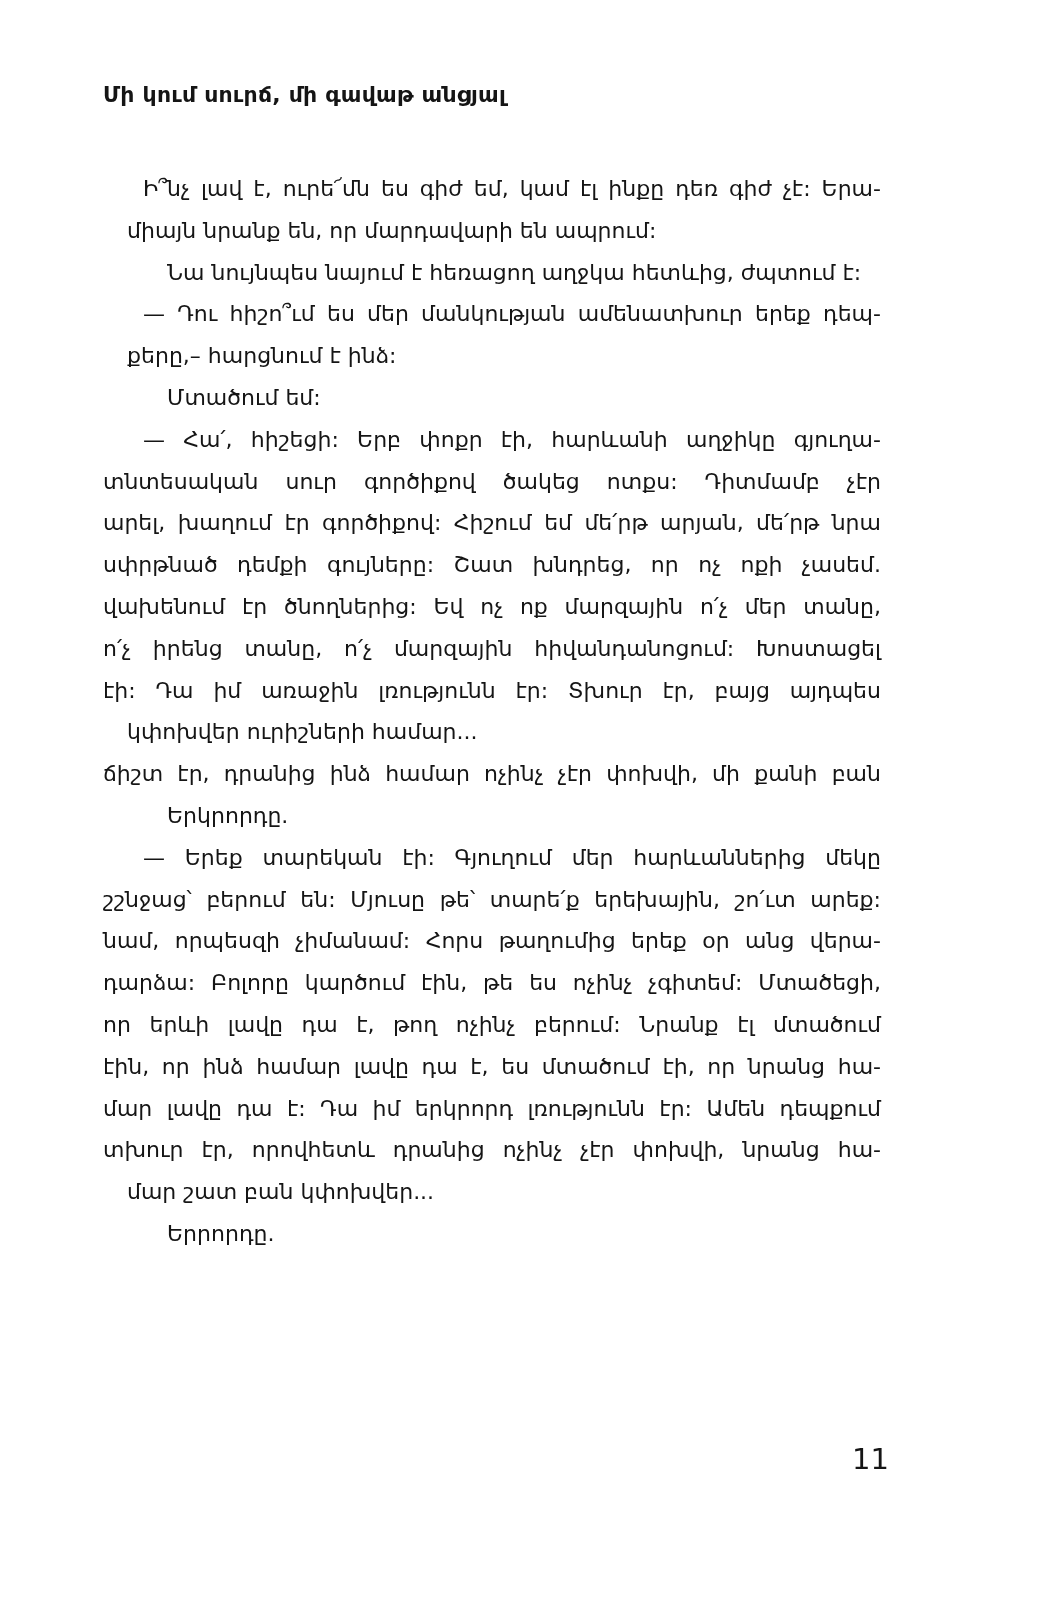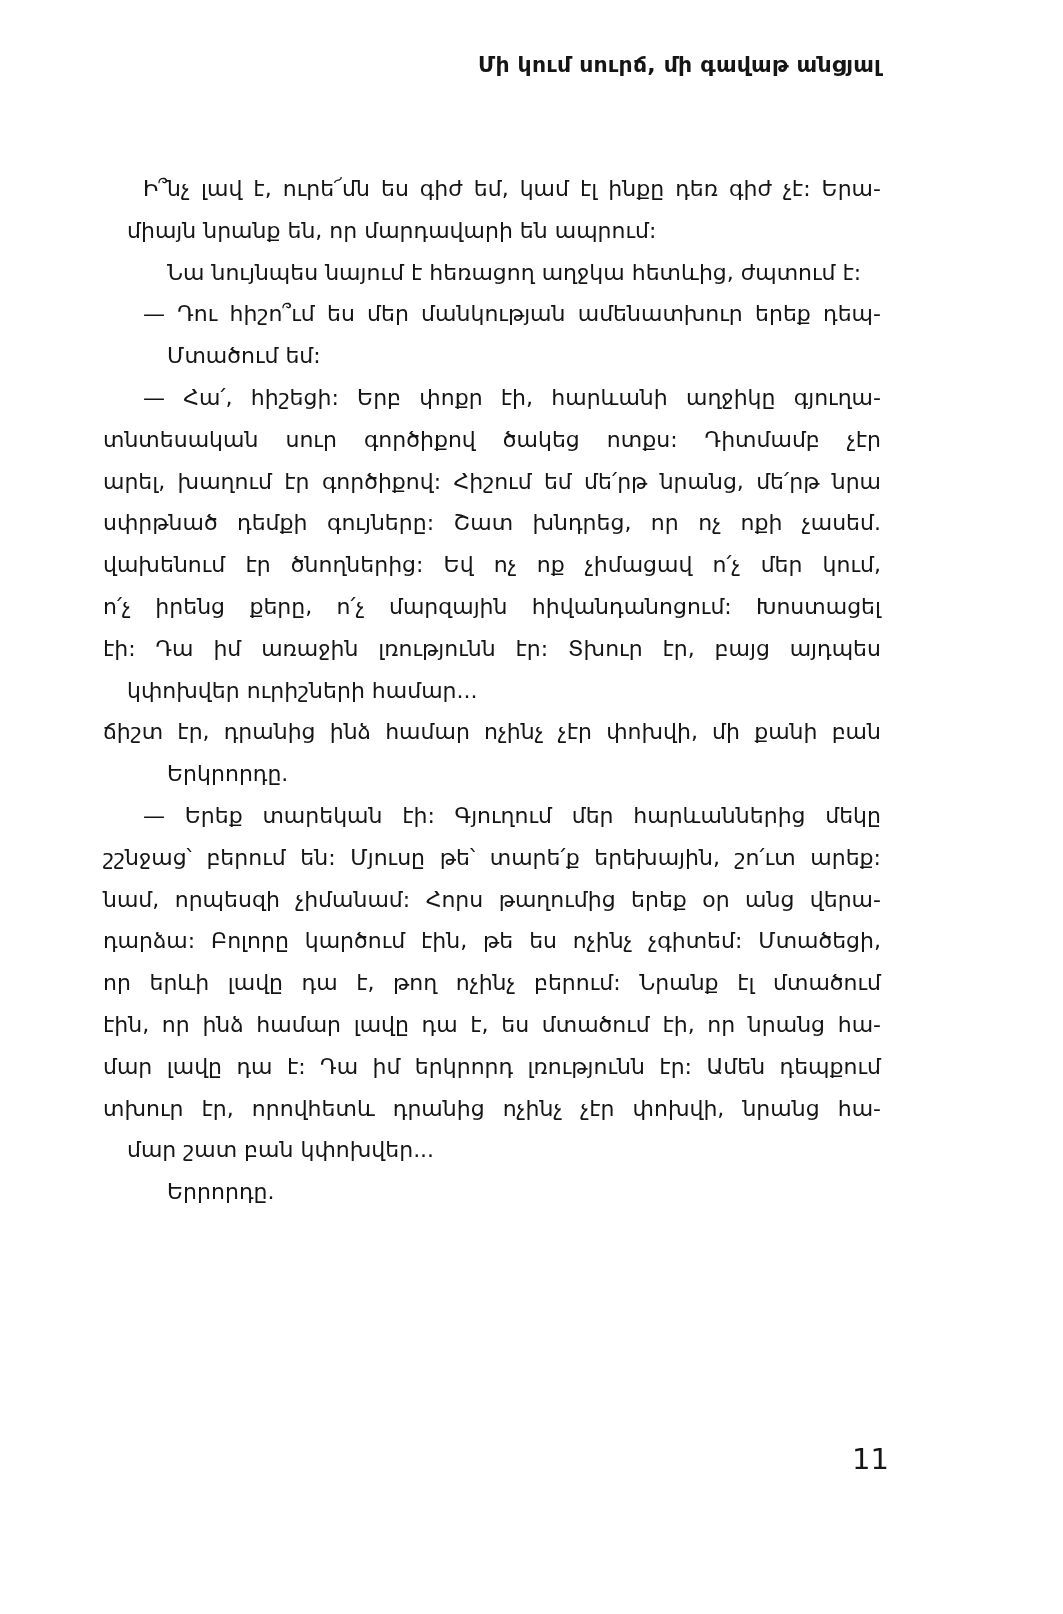--- a/index.html
+++ b/index.html
@@ -12,24 +12,24 @@
     width: 1063px;
     height: 1614px;
     margin: 0 auto;
     background: #ffffff;
     color: #151515;
     font-family: "DejaVu Sans", sans-serif;
     overflow: hidden;
   }
   .running-header {
     position: absolute;
-    top: 50px;
+    top: 80px;
     left: 103px;
     width: 778px;
-    text-align: right;
+    text-align: left;
     font-size: 22px;
     font-weight: bold;
     line-height: 30px;
     letter-spacing: 0.2px;
   }
   .text-block {
     position: absolute;
     top: 168px;
     left: 103px;
     width: 778px;
@@ -63,31 +63,32 @@
   <div class="text-block">
       <div class="paragraph">
         <div class="line first">Ի՞նչ լավ է, ուրե՜մն ես գիժ եմ, կամ էլ ինքը դեռ գիժ չէ: Երա-</div>
         <div class="line last">միայն նրանք են, որ մարդավարի են ապրում:</div>
       </div>
       <div class="paragraph">
         <div class="line first last">Նա նույնպես նայում է հեռացող աղջկա հետևից, ժպտում է:</div>
       </div>
       <div class="paragraph">
         <div class="line first">— Դու հիշո՞ւմ ես մեր մանկության ամենատխուր երեք դեպ-</div>
+        <div class="line last">քերը,– հարցնում է ինձ:</div>
       </div>
       <div class="paragraph">
         <div class="line first last">Մտածում եմ:</div>
       </div>
       <div class="paragraph">
         <div class="line first">— Հա՛, հիշեցի: Երբ փոքր էի, հարևանի աղջիկը գյուղա-</div>
         <div class="line">տնտեսական սուր գործիքով ծակեց ոտքս: Դիտմամբ չէր</div>
-        <div class="line">արել, խաղում էր գործիքով: Հիշում եմ մե՛րթ նրանց, մե՛րթ նրա</div>
+        <div class="line">արել, խաղում էր գործիքով: Հիշում եմ մե՛րթ արյան, մե՛րթ նրա</div>
         <div class="line">սփրթնած դեմքի գույները: Շատ խնդրեց, որ ոչ ոքի չասեմ.</div>
-        <div class="line">վախենում էր ծնողներից: Եվ ոչ ոք չիմացավ ո՛չ մեր կում,</div>
-        <div class="line">ո՛չ իրենց քերը, ո՛չ մարզային հիվանդանոցում: Խոստացել</div>
+        <div class="line">վախենում էր ծնողներից: Եվ ոչ ոք մարզային ո՛չ մեր տանը,</div>
+        <div class="line">ո՛չ իրենց տանը, ո՛չ մարզային հիվանդանոցում: Խոստացել</div>
         <div class="line">էի: Դա իմ առաջին լռությունն էր: Տխուր էր, բայց այդպես</div>
         <div class="line last">կփոխվեր ուրիշների համար...</div>
         <div class="line">ճիշտ էր, դրանից ինձ համար ոչինչ չէր փոխվի, մի քանի բան</div>
       </div>
       <div class="paragraph">
         <div class="line first last">Երկրորդը.</div>
       </div>
       <div class="paragraph">
         <div class="line first">— Երեք տարեկան էի: Գյուղում մեր հարևաններից մեկը</div>
         <div class="line">շշնջաց՝ բերում են: Մյուսը թե՝ տարե՛ք երեխային, շո՛ւտ արեք:</div>

